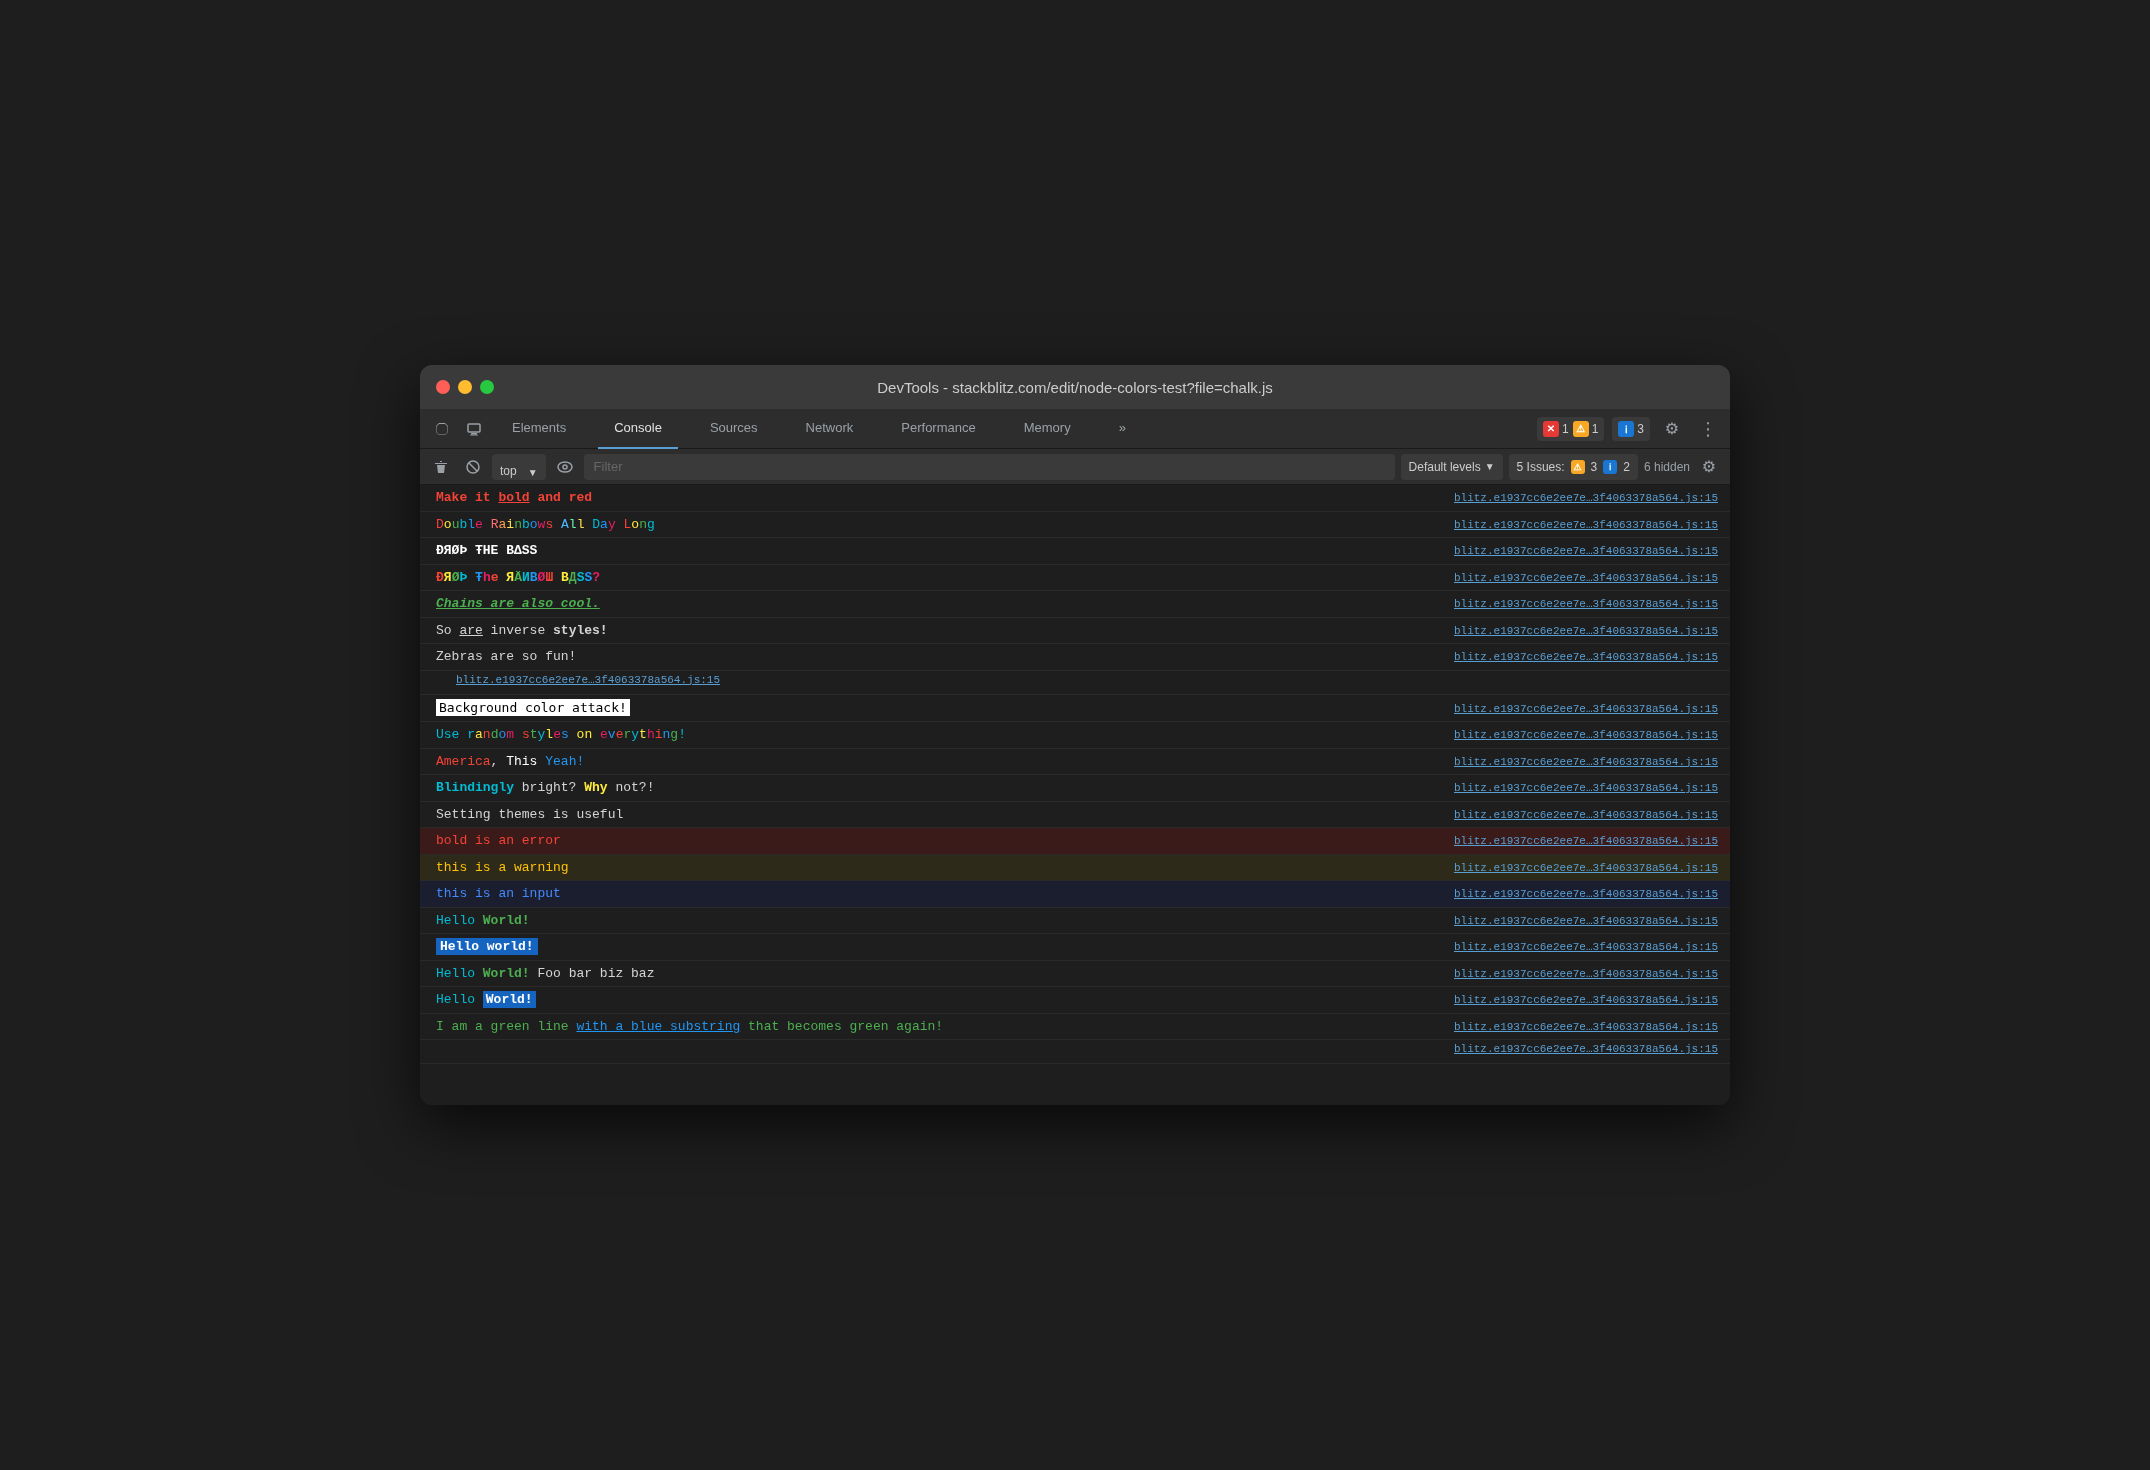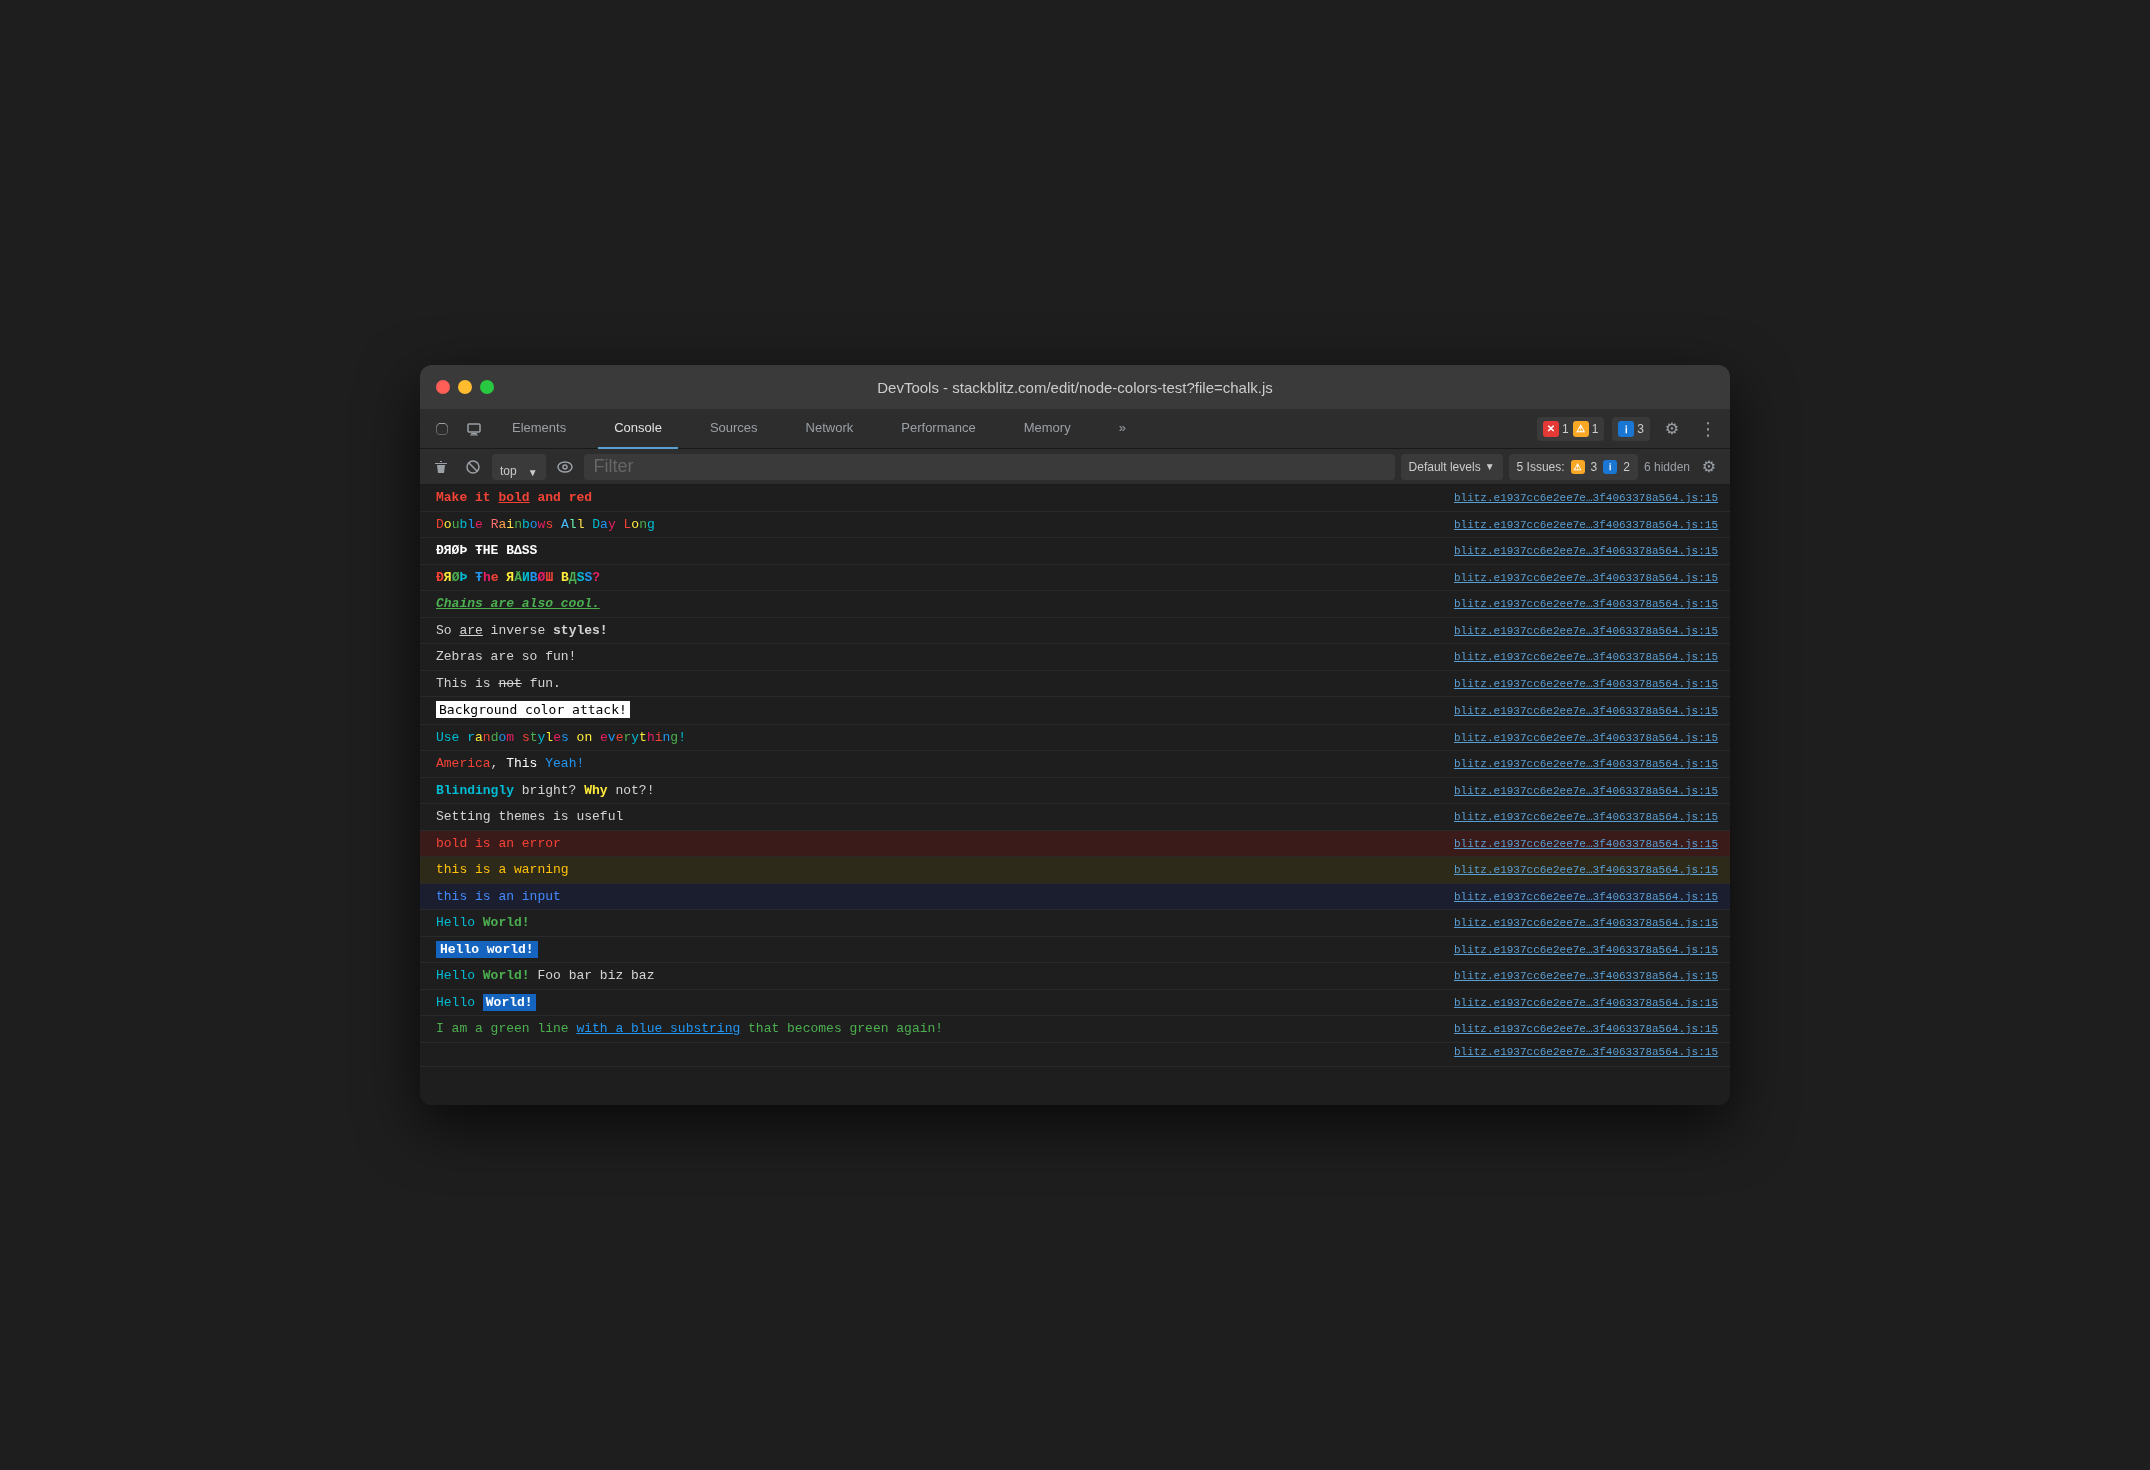--- a/index.html
+++ b/index.html
@@ -174,21 +174,21 @@
       font-size: 12px;
       cursor: pointer;
       gap: 11px;
     }
     .filter-input {
       flex: 1;
       background: #3a3a3a;
       border: none;
       border-radius: 4px;
       color: #ccc;
-      font-size: 18px;
+      font-size: 13px;
       padding: 4px 10px;
       height: 26px;
       outline: none;
     }
     .filter-input::placeholder { color: #666; }
     .levels-btn {
       display: flex;
       align-items: center;
       background: #3a3a3a;
       border-radius: 4px;
@@ -461,23 +461,20 @@
     </div>
 
     <div class="log-row">
       <span class="log-message">
         <span>Zebras are so fun!</span>
       </span>
       <span class="log-source">blitz.e1937cc6e2ee7e…3f4063378a564.js:15</span>
     </div>
 
     <div class="log-row">
-      <span class="log-message">
-        <span>This is </span><span class="strikethrough">not</span><span> fun.</span>
-      </span>
       <span class="log-source">blitz.e1937cc6e2ee7e…3f4063378a564.js:15</span>
     </div>
 
     <div class="log-row">
       <span class="log-message">
         <span style="background:#ffffff;color:#000000;padding:1px 3px;font-family:monospace;">Background color attack!</span>
       </span>
       <span class="log-source">blitz.e1937cc6e2ee7e…3f4063378a564.js:15</span>
     </div>
 

